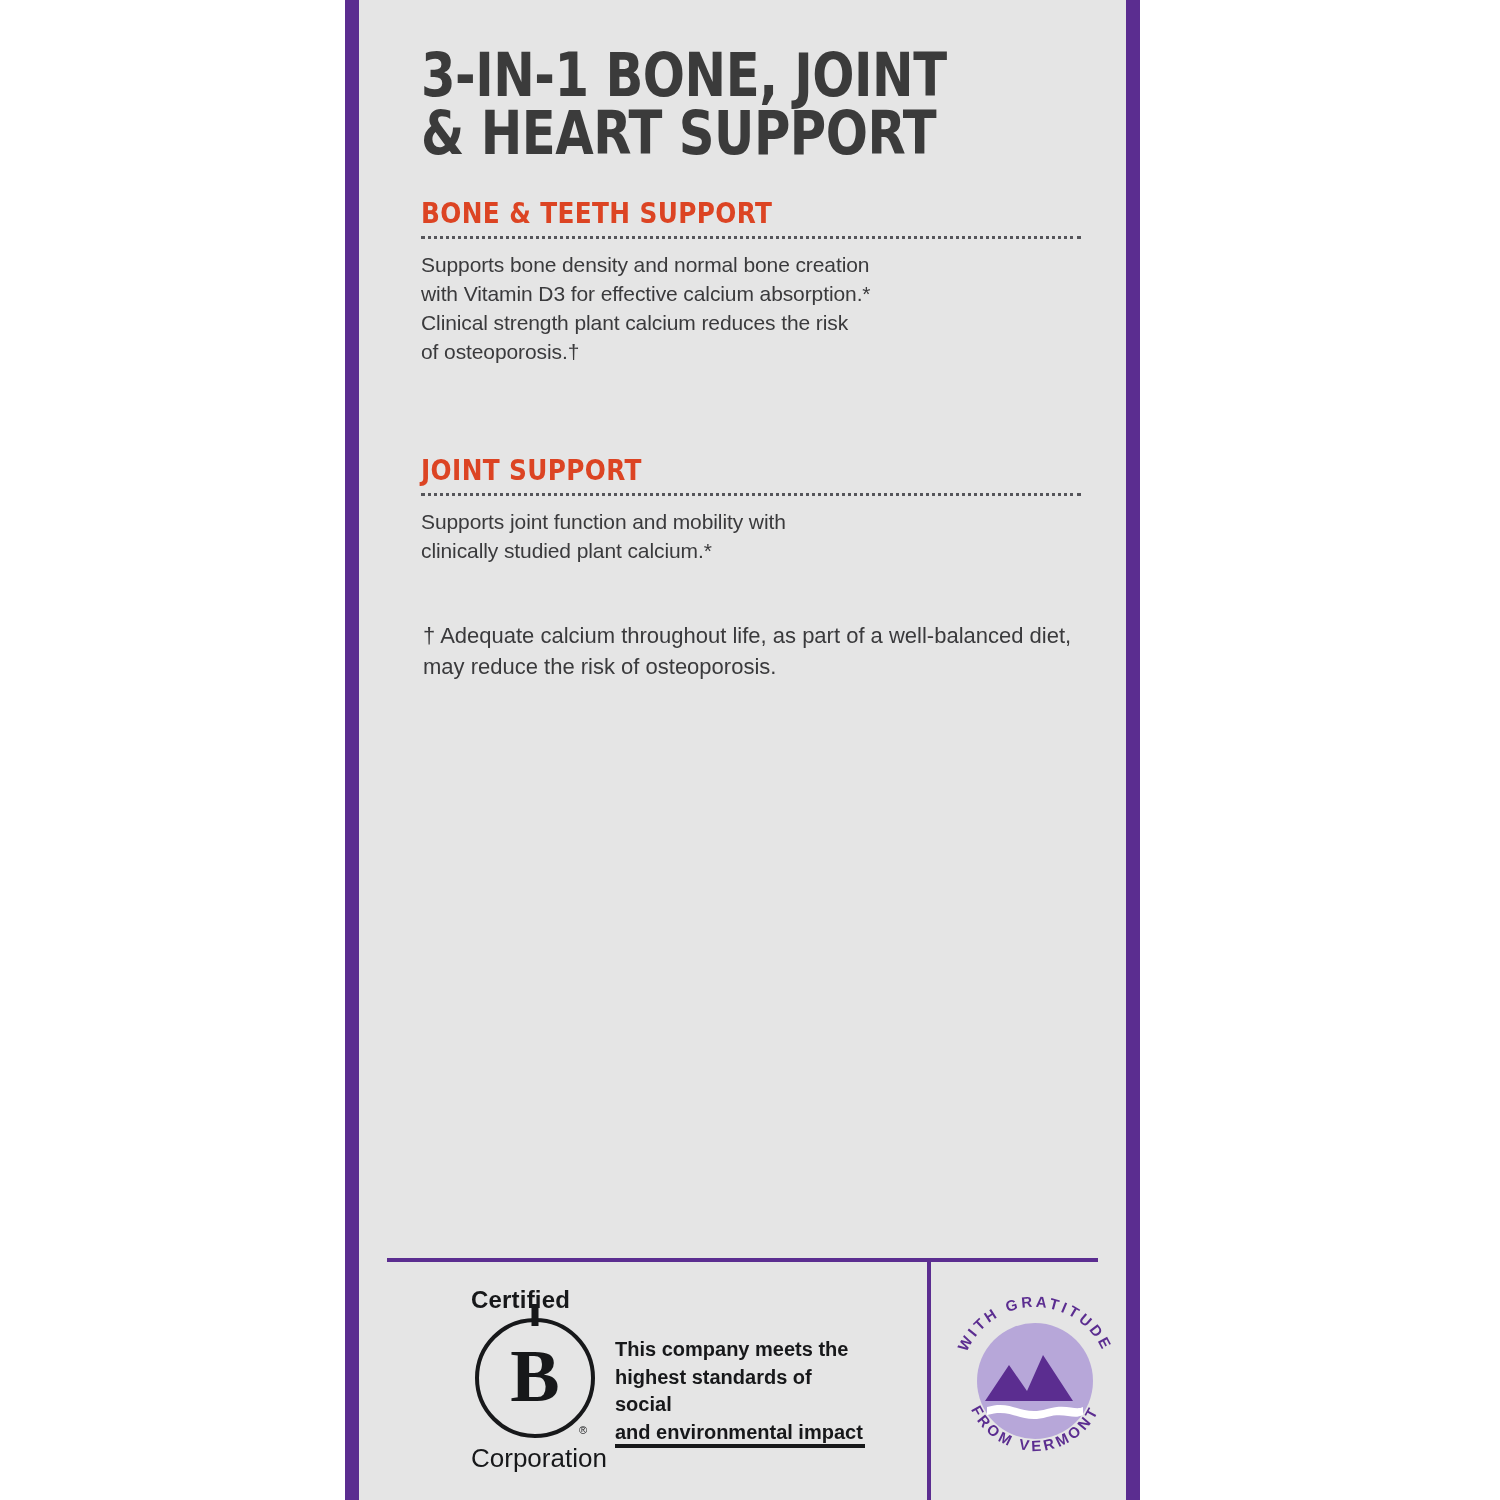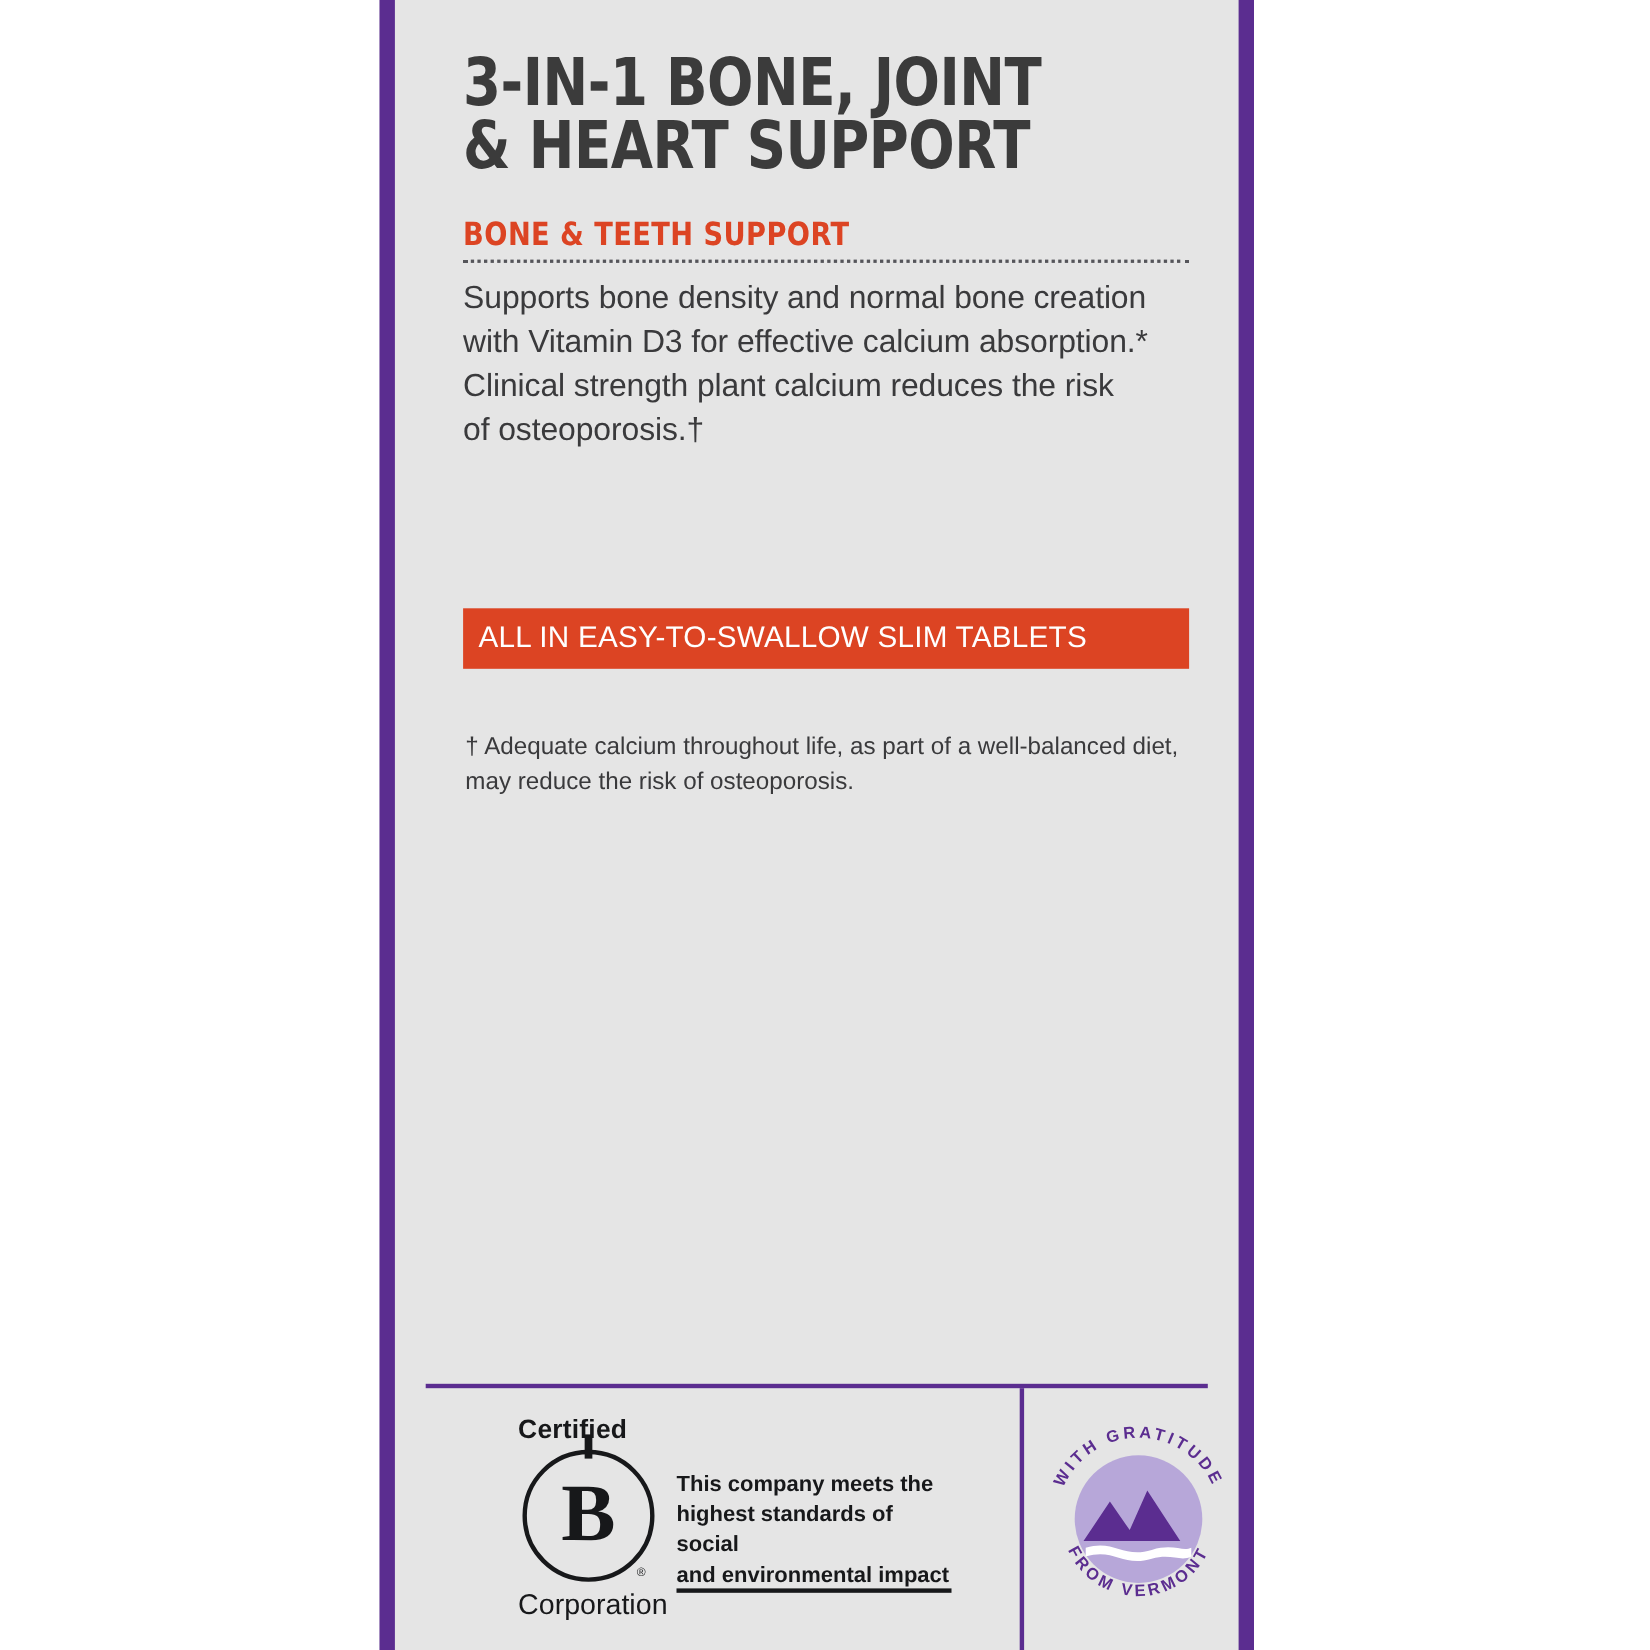--- a/index.html
+++ b/index.html
@@ -68,21 +68,21 @@
   }
 
   .divider {
     width: 660px;
     height: 0;
     border-bottom: 3px dotted #55555a;
     margin-bottom: 12px;
   }
 
   .section-body {
-    font-size: 29px;
+    font-size: 21px;
     line-height: 1.38;
     color: #3a3a3c;
     margin: 0;
     white-space: pre-line;
     letter-spacing: -0.1px;
   }
 
   .gap-lg { height: 50px; }
   .gap-md { height: 28px; }
 
@@ -237,22 +237,27 @@
 with Vitamin D3 for effective calcium absorption.*
 Clinical strength plant calcium reduces the risk
 of osteoporosis.†</p>
       </div>
 
       <div class="gap-lg"></div>
 
 
       <div class="gap-md"></div>
 
-
-      <div class="banner">ALL IN EASY-TO-SWALLOW SLIM TABLETS</div>
+      <div class="section">
+        <h2 class="section-head">JOINT SUPPORT</h2>
+        <div class="divider"></div>
+        <p class="section-body">Supports joint function and mobility with
+clinically studied plant calcium.*</p>
+      </div>
+
 
       <div class="footnote">† Adequate calcium throughout life, as part of a well-balanced diet,
    may reduce the risk of osteoporosis.</div>
     </div>
 
     <div class="seal-band">
       <div class="seal-left">
         <div class="bcorp">
           <div class="certified">Certified</div>
           <div class="bcorp-shape">

